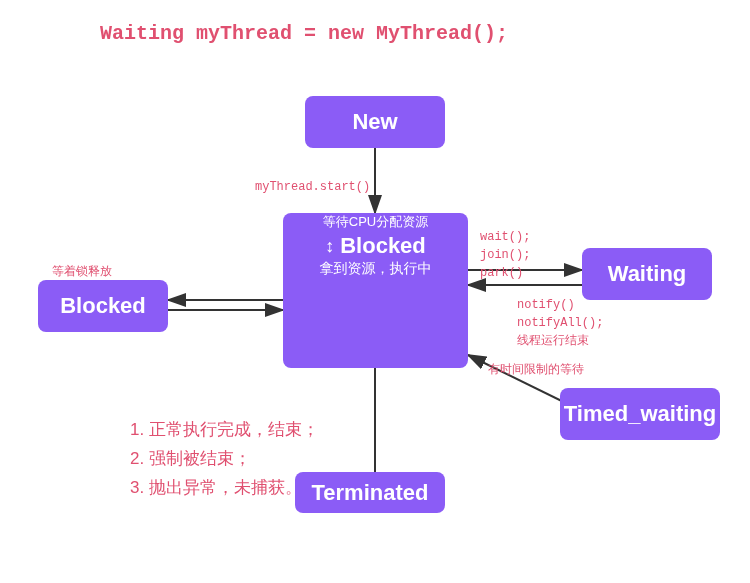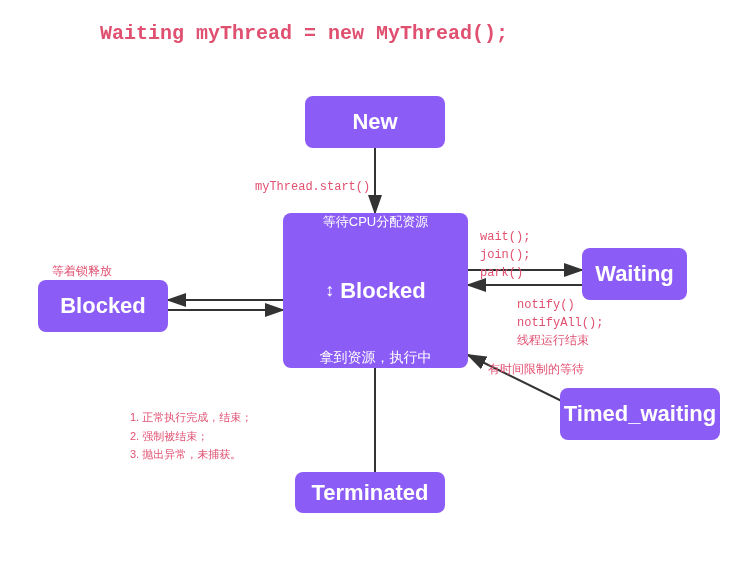--- a/index.html
+++ b/index.html
@@ -39,34 +39,34 @@
       left: 305px;
       top: 96px;
     }
 
     .state-box.runnable-state {
       width: 185px;
       height: 155px;
       left: 283px;
       top: 213px;
       flex-direction: column;
-      justify-content: space-between;
+      justify-content: flex-start;
       align-items: center;
       font-size: 20px;
     }
 
     .state-box.blocked-state {
       width: 130px;
       height: 52px;
       left: 38px;
       top: 280px;
     }
 
     .state-box.waiting-state {
-      width: 105px;
+      width: 130px;
       height: 52px;
       left: 582px;
       top: 248px;
     }
 
     .state-box.terminated-state {
       width: 150px;
       height: 41px;
       left: 295px;
       top: 472px;
@@ -125,22 +125,23 @@
       position: absolute;
       font-family: 'Courier New', monospace;
       color: #e05070;
       font-size: 12px;
       line-height: 1.5;
     }
 
     .label-zh {
       position: absolute;
       color: #e05070;
-      font-size: 11px;
+      font-size: 17px;
       line-height: 1.7;
+      margin-top: 8px;
     }
   </style>
 </head>
 <body>
 
 <div class="diagram-container">
 
   <div class="top-code">Waiting myThread = new MyThread();</div>
 
   <svg class="arrows-svg">

